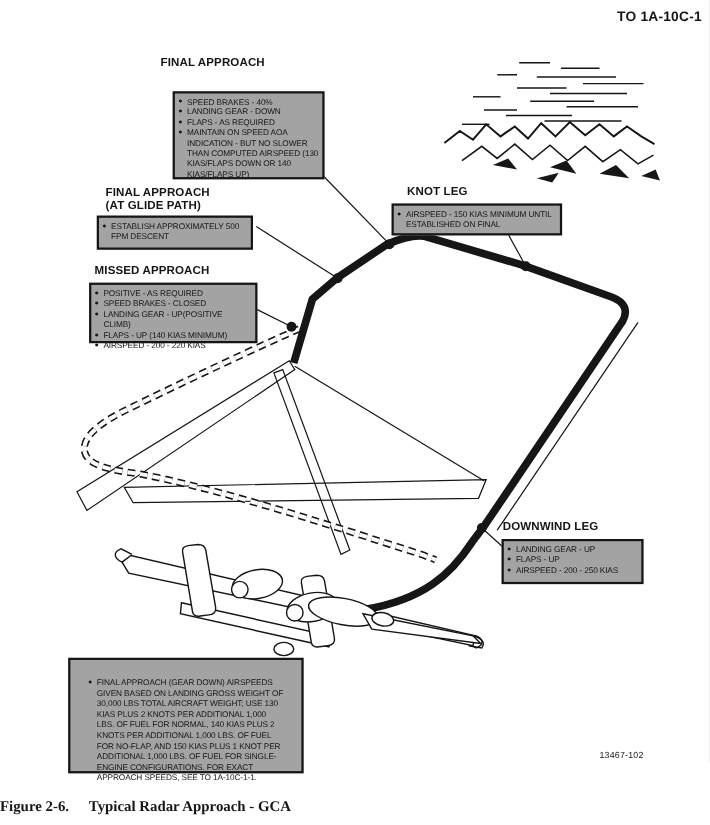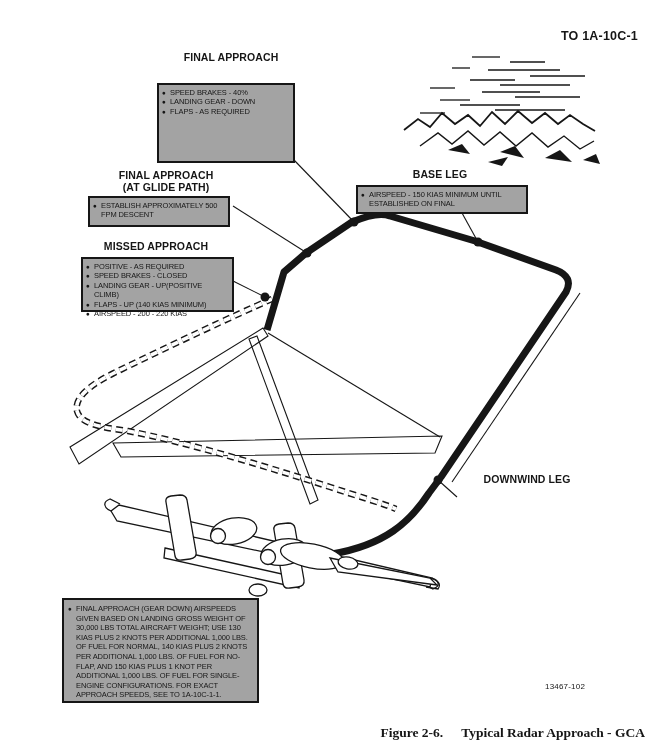--- a/index.html
+++ b/index.html
@@ -4,38 +4,37 @@
 <style>
   html,body{margin:0;padding:0;background:#e8e8e8;}
   #page{
     position:relative;width:645px;height:750px;background:#ffffff;
     font-family:"Liberation Sans",sans-serif;color:#161616;overflow:hidden;
   }
   #art{position:absolute;left:0;top:0;width:645px;height:750px;}
   .doc-num{
     position:absolute;top:8px;right:7px;font-size:12.5px;font-weight:bold;
     letter-spacing:.2px;
-    margin-top:21px;
   }
   .co-head{
     position:absolute;font-weight:bold;font-size:10.5px;line-height:11.5px;
-    text-align:center;letter-spacing:.1px;white-space:nowrap;
+    text-align:left;letter-spacing:.1px;white-space:nowrap;
   }
   .co-head div{white-space:nowrap;}
   .co-box{
     position:absolute;background:#a3a3a3;border:2px solid #161616;
     box-sizing:border-box;padding:3px 3px 2px 3px;
   }
   .co-item{display:flex;align-items:flex-start;font-size:7.5px;line-height:9.4px;letter-spacing:-.1px;}
   .co-bullet{flex:0 0 8px;width:8px;font-size:6.5px;line-height:9.4px;}
   .co-text{flex:1 1 auto;}
   .note-box .co-item{line-height:9.6px;}
   .part-num{position:absolute;left:545px;top:682px;font-size:8px;letter-spacing:.2px;}
   .caption{
-    position:absolute;left:0;top:725px;width:100%;text-align:right;
+    position:absolute;left:0;top:725px;width:100%;text-align:left;
     font-family:"Liberation Serif",serif;font-weight:bold;font-size:13.5px;
   }
   .caption .cap-label{margin-right:18px;}
 </style>
 </head>
 <body>
 
 <div id="page">
 
   <svg id="art" viewBox="0 0 645 750">
@@ -129,20 +128,24 @@
         <span class="co-text">SPEED BRAKES - 40%</span>
       </div>
     <div class="co-item">
         <span class="co-bullet">●</span>
         <span class="co-text">LANDING GEAR - DOWN</span>
       </div>
     <div class="co-item">
         <span class="co-bullet">●</span>
         <span class="co-text">FLAPS - AS REQUIRED</span>
       </div>
+    <div class="co-item">
+        <span class="co-bullet">●</span>
+        <span class="co-text">MAINTAIN ON SPEED AOA INDICATION - BUT NO SLOWER THAN COMPUTED AIRSPEED (130 KIAS/FLAPS DOWN OR 140 KIAS/FLAPS UP)</span>
+      </div>
   </div>
 
   <div class="co-head" style="left:96px;top:170px;width:140px;">
     <div>FINAL APPROACH</div>
     <div>(AT GLIDE PATH)</div>
   </div>
   <div class="co-box" style="left:88px;top:196px;width:142px;height:31px;">
     <div class="co-item">
         <span class="co-bullet">●</span>
         <span class="co-text">ESTABLISH APPROXIMATELY 500 FPM DESCENT</span>
@@ -169,34 +172,48 @@
         <span class="co-bullet">●</span>
         <span class="co-text">FLAPS - UP (140 KIAS MINIMUM)</span>
       </div>
     <div class="co-item">
         <span class="co-bullet">●</span>
         <span class="co-text">AIRSPEED - 200 - 220 KIAS</span>
       </div>
   </div>
 
   <div class="co-head" style="left:370px;top:169px;width:140px;">
-    <div>BASE LEG</div>
-  </div>
-  <div class="co-box" style="left:356px;top:185px;width:172px;height:29px;">
+    <div>KNOT LEG</div>
+  </div>
+  <div class="co-box" style="left:356px;top:185px;width:155px;height:29px;">
     <div class="co-item">
         <span class="co-bullet">●</span>
         <span class="co-text">AIRSPEED - 150 KIAS MINIMUM UNTIL  ESTABLISHED ON FINAL</span>
       </div>
   </div>
 
   <div class="co-head" style="left:457px;top:474px;width:140px;">
     <div>DOWNWIND LEG</div>
   </div>
-
-  <div class="co-box note-box" style="left:62px;top:598px;width:197px;height:105px;padding:4px;">
+  <div class="co-box" style="left:456px;top:490px;width:129px;height:41px;">
+    <div class="co-item">
+        <span class="co-bullet">●</span>
+        <span class="co-text">LANDING GEAR - UP</span>
+      </div>
+    <div class="co-item">
+        <span class="co-bullet">●</span>
+        <span class="co-text">FLAPS - UP</span>
+      </div>
+    <div class="co-item">
+        <span class="co-bullet">●</span>
+        <span class="co-text">AIRSPEED - 200 - 250 KIAS</span>
+      </div>
+  </div>
+
+  <div class="co-box note-box" style="left:62px;top:598px;width:214px;height:105px;padding:16px;">
     <div class="co-item">
         <span class="co-bullet">●</span>
         <span class="co-text">FINAL APPROACH (GEAR DOWN) AIRSPEEDS GIVEN BASED ON LANDING GROSS WEIGHT OF 30,000 LBS TOTAL AIRCRAFT WEIGHT; USE 130 KIAS PLUS 2 KNOTS PER ADDITIONAL 1,000 LBS. OF FUEL FOR NORMAL, 140 KIAS PLUS 2 KNOTS PER ADDITIONAL 1,000 LBS. OF FUEL FOR NO-FLAP, AND 150 KIAS PLUS 1 KNOT PER ADDITIONAL 1,000 LBS. OF FUEL FOR SINGLE-ENGINE CONFIGURATIONS. FOR EXACT APPROACH SPEEDS, SEE TO 1A-10C-1-1.</span>
       </div>
   </div>
 
   <div class="part-num">13467-102</div>
   <div class="caption">
     <span class="cap-label">Figure 2-6.</span><span>Typical Radar Approach - GCA</span>
   </div>

